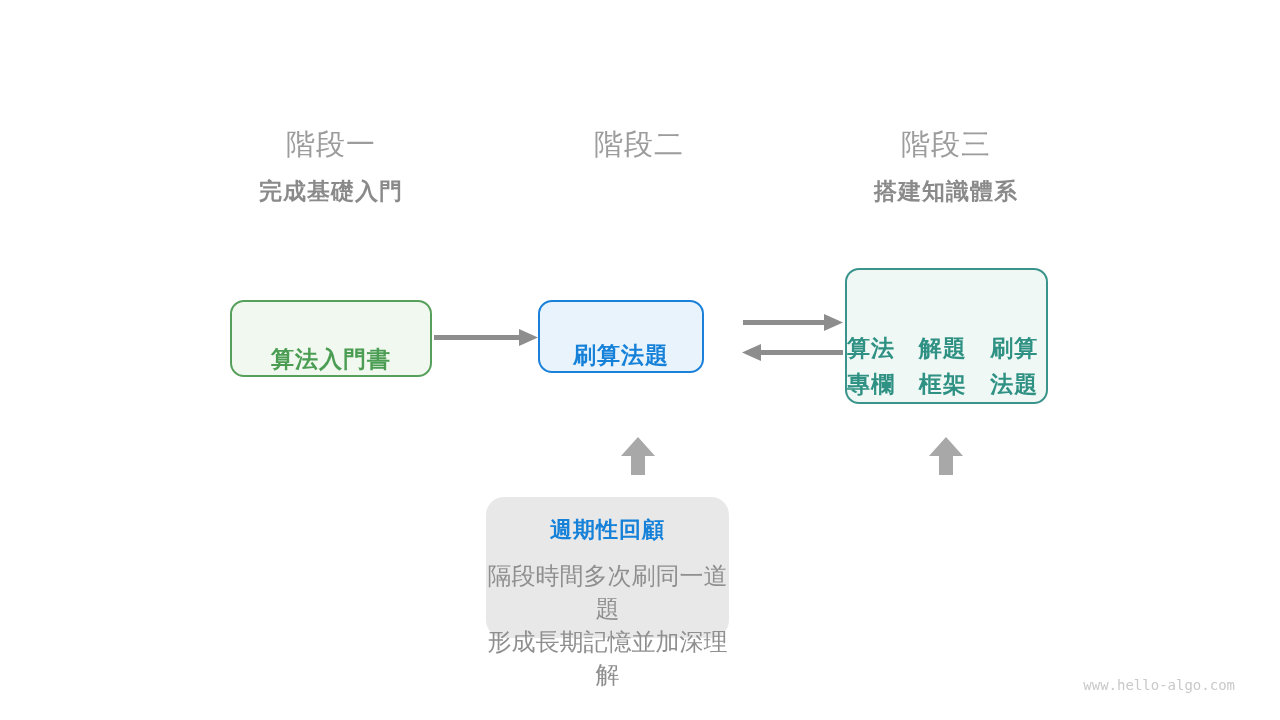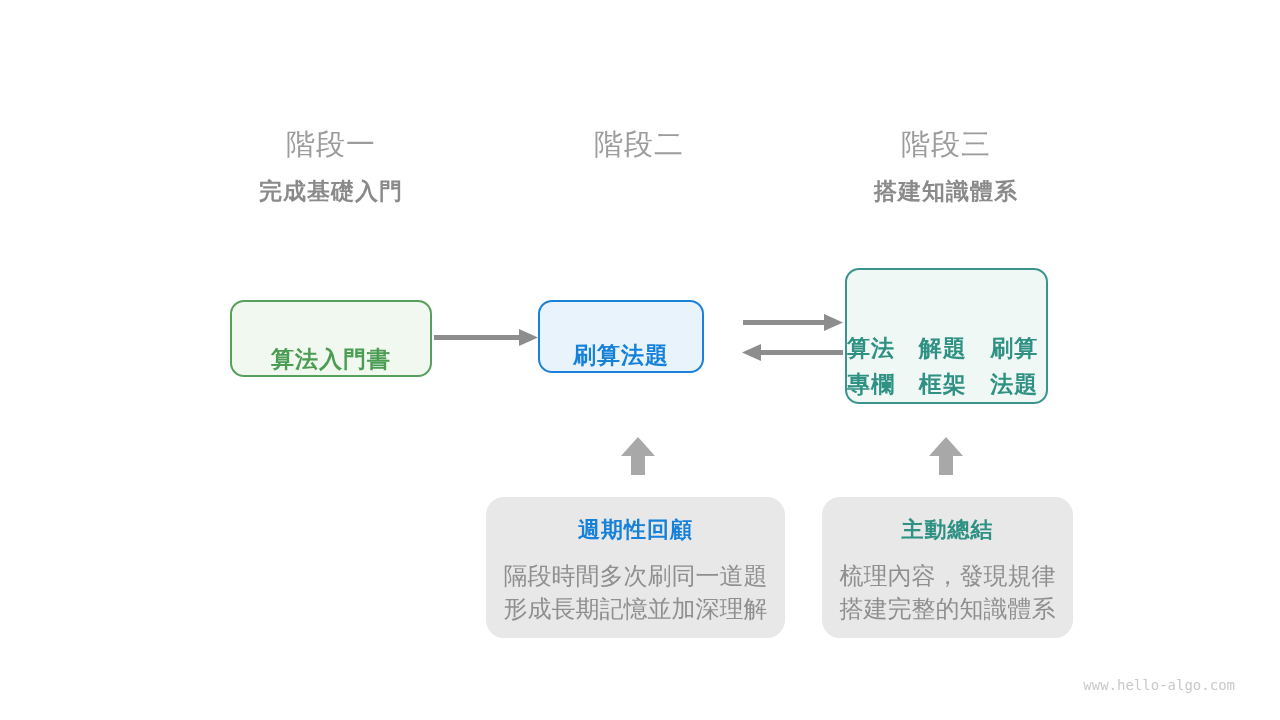--- a/index.html
+++ b/index.html
@@ -76,21 +76,21 @@
   .callout {
     position: absolute;
     top: 497px;
     height: 141px;
     box-sizing: border-box;
     padding-top: 19px;
     background: var(--callout-bg, #e8e8e8);
     border-radius: 18px;
     text-align: center;
   }
-  .callout-review  { left: 486px; width: 299px; }
+  .callout-review  { left: 486px; width: 243px; }
   .callout-summary { left: 822px; width: 251px; }
   .callout-title {
     font-size: 22px;
     line-height: 28px;
     font-weight: bold;
     letter-spacing: 1px;
   }
   .callout-review .callout-title  { color: var(--blue-text, #1681d9); }
   .callout-summary .callout-title { color: var(--teal-text, #2e9183); }
   .callout-desc {
@@ -166,23 +166,16 @@
   </svg>
 
   <div class="callout callout-review">
     <div class="callout-title">週期性回顧</div>
     <div class="callout-desc">
       <div>隔段時間多次刷同一道題</div>
       <div>形成長期記憶並加深理解</div>
     </div>
   </div>
 
-  <div class="callout callout-summary">
-    <div class="callout-title">主動總結</div>
-    <div class="callout-desc">
-      <div>梳理內容，發現規律</div>
-      <div>搭建完整的知識體系</div>
-    </div>
-  </div>
 
   <div class="watermark">www.hello-algo.com</div>
 
 </div>
 
 </body></html>

